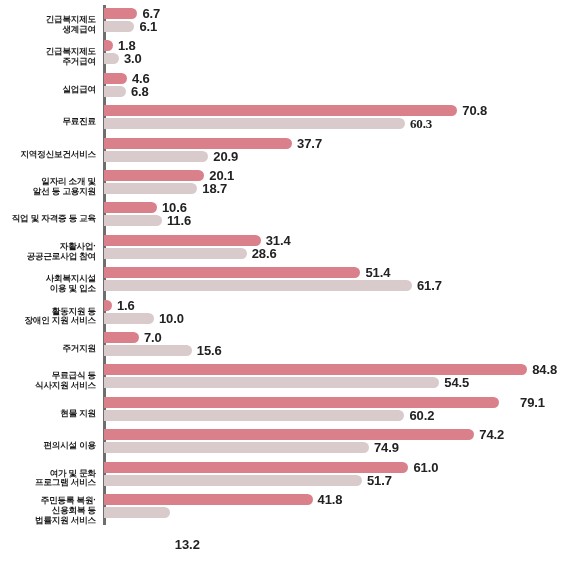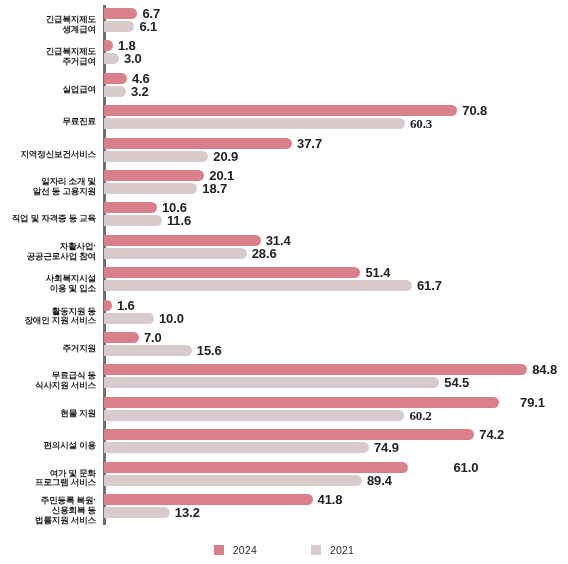--- a/index.html
+++ b/index.html
@@ -140,21 +140,21 @@
         </div>
         <div class="row" style="top: 72.8px;">
           <div class="cat-label" style="top: 12px;">실업급여</div>
           <div class="bars">
             <div class="bar-wrap">
               <div class="bar y2024" style="width: 22.954px; background: rgb(217, 128, 138);"></div>
               <span class="bar-value" style="left: 27.954px;">4.6</span>
             </div>
             <div class="bar-wrap">
               <div class="bar y2021" style="width: 21.956px; background: rgb(217, 203, 203);"></div>
-              <span class="bar-value" style="left: 26.956px;">3.2</span>
+              <span class="bar-value" style="left: 26.956px;">6.8</span>
             </div>
           </div>
         </div>
         <div class="row" style="top: 105.2px;">
           <div class="cat-label" style="top: 12px;">무료진료</div>
           <div class="bars">
             <div class="bar-wrap">
               <div class="bar y2024" style="width: 353.292px; background: rgb(217, 128, 138);"></div>
               <span class="bar-value" style="left: 358.292px;">70.8</span>
             </div>
@@ -275,21 +275,21 @@
         </div>
         <div class="row" style="top: 396.8px;">
           <div class="cat-label" style="top: 12px;">현물 지원</div>
           <div class="bars">
             <div class="bar-wrap">
               <div class="bar y2024" style="width: 394.709px; background: rgb(217, 128, 138);"></div>
               <span class="bar-value" style="left: 416px;">79.1</span>
             </div>
             <div class="bar-wrap">
               <div class="bar y2021" style="width: 300.398px; background: rgb(217, 203, 203);"></div>
-              <span class="bar-value" style="left: 305.398px; font-family: Liberation Serif, serif;">60.2</span>
+              <span class="bar-value" style="left: 305.398px;">60.2</span>
             </div>
           </div>
         </div>
         <div class="row" style="top: 429.2px;">
           <div class="cat-label" style="top: 12px;">편의시설 이용</div>
           <div class="bars">
             <div class="bar-wrap">
               <div class="bar y2024" style="width: 370.258px; background: rgb(217, 128, 138);"></div>
               <span class="bar-value" style="left: 375.258px;">74.2</span>
             </div>
@@ -298,50 +298,40 @@
               <span class="bar-value" style="left: 269.969px;">74.9</span>
             </div>
           </div>
         </div>
         <div class="row" style="top: 461.6px;">
           <div class="cat-label" style="top: 7.1px;">여가 및 문화
 프로그램 서비스</div>
           <div class="bars">
             <div class="bar-wrap">
               <div class="bar y2024" style="width: 304.39px; background: rgb(217, 128, 138);"></div>
-              <span class="bar-value" style="left: 309.39px; margin-left: 40px;">61.0</span>
+              <span class="bar-value" style="left: 309.39px;">61.0</span>
             </div>
             <div class="bar-wrap">
               <div class="bar y2021" style="width: 257.983px; background: rgb(217, 203, 203);"></div>
-              <span class="bar-value" style="left: 262.983px;">89.4</span>
+              <span class="bar-value" style="left: 262.983px;">51.7</span>
             </div>
           </div>
         </div>
         <div class="row" style="top: 494px;">
           <div class="cat-label" style="top: 2.2px;">주민등록 복원·
 신용회복 등
 법률지원 서비스</div>
           <div class="bars">
             <div class="bar-wrap">
               <div class="bar y2024" style="width: 208.582px; background: rgb(217, 128, 138);"></div>
               <span class="bar-value" style="left: 213.582px;">41.8</span>
             </div>
             <div class="bar-wrap">
               <div class="bar y2021" style="width: 65.868px; background: rgb(217, 203, 203);"></div>
-              <span class="bar-value" style="left: 70.868px;">13.2</span>
+              <span class="bar-value" style="left: 70.868px; margin-top: 32px;">13.2</span>
             </div>
           </div>
         </div>
       </div>
   </div>
 
-  <div id="legend">
-      <div class="legend-item">
-        <span class="legend-swatch" style="background: rgb(217, 128, 138);"></span>
-        <span class="legend-label">2024</span>
-      </div>
-      <div class="legend-item">
-        <span class="legend-swatch" style="background: rgb(217, 203, 203);"></span>
-        <span class="legend-label">2021</span>
-      </div>
-    </div>
 
 </div>
 
 </body></html>

